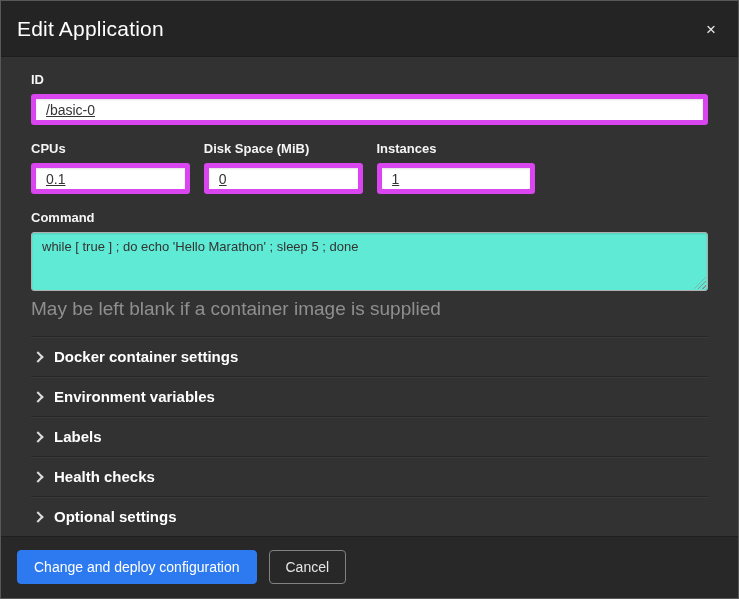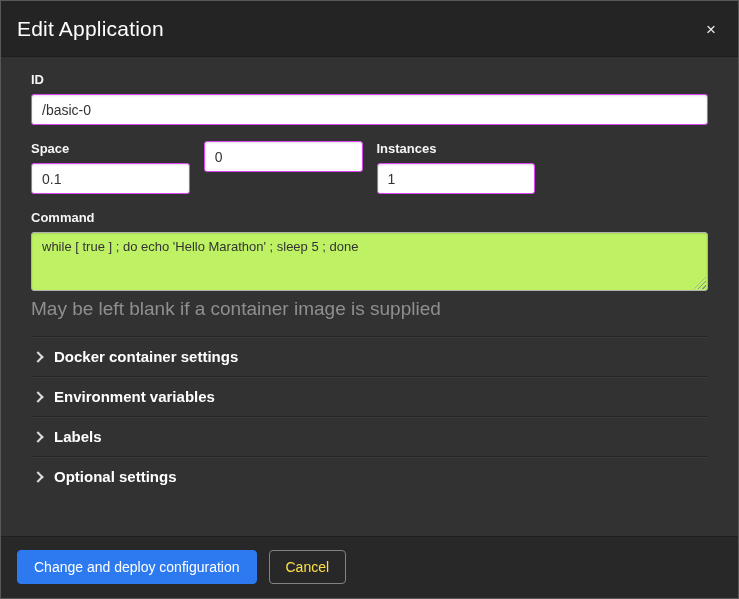--- a/index.html
+++ b/index.html
@@ -36,32 +36,33 @@
   
   .modal-body { flex: 1; padding: 15px 30px 0; overflow: hidden; }
   .row { margin-bottom: 16px; }
   .field-label {
     display: block; color: #f5f5f5;
     font-size: 13px; font-weight: 700; margin-bottom: 7px;
   }
   .text-input {
     width: 100%; height: 31px;
     background: #ffffff; color: #333333;
-    border: 1px solid #d946ef; border-radius: 3px;
+    border: 5px solid #d946ef; border-radius: 3px;
     padding: 5px 10px; font-size: 14px; font-family: inherit;
     box-shadow: inset 0 1px 2px rgba(0,0,0,.12);
+    text-decoration: underline;
   }
   .grid-4 {
     display: grid; grid-template-columns: repeat(4, 1fr);
     gap: 14px; margin-bottom: 16px;
   }
   .textarea-wrap { position: relative; }
   .text-area {
     display: block; width: 100%; height: 59px; resize: none;
-    background: #bef264; color: #333333;
+    background: #5eead4; color: #333333;
     border: 1px solid #b0b0b0; border-radius: 3px;
     padding: 6px 10px; font-size: 13px; font-family: inherit;
     box-shadow: inset 0 1px 2px rgba(0,0,0,.12);
   }
   .resize-grip {
     position: absolute; right: 2px; bottom: 2px;
     width: 12px; height: 12px;
     background: repeating-linear-gradient(135deg, transparent 0 2px, #8d8d8d 2px 3px);
     clip-path: polygon(100% 0, 100% 100%, 0 100%);
     cursor: nwse-resize;
@@ -88,45 +89,46 @@
     border-top: 1px solid #1f1f1f;
     padding: 13px 22px 14px 16px;
     display: flex; gap: 12px; align-items: flex-start;
     flex: none;
   }
   .btn {
     font-family: inherit; font-size: 14px; line-height: 18px;
     border-radius: 4px; padding: 7px 16px; cursor: pointer;
   }
   .btn-primary { background: #2d7af0; border: 1px solid #2d7af0; color: #ffffff; }
-  .btn-cancel  { background: transparent; border: 1px solid #828282; color: #fde047; }
+  .btn-cancel  { background: transparent; border: 1px solid #828282; color: #e5e5e5; }
 </style>
 </head>
 <body>
 
 <div class="modal">
 
   <div class="modal-header">
     <h1 class="modal-title">Edit Application</h1>
     <button class="close-btn">×</button>
   </div>
 
   <div class="modal-body">
 
     <div class="row">
       <label class="field-label">ID</label>
       <input class="text-input" value="/basic-0" style="">
     </div>
 
     <div class="grid-4">
       <div>
-        <label class="field-label">Space</label>
+        <label class="field-label">CPUs</label>
         <input class="text-input" value="0.1" style="">
       </div>
       <div>
+        <label class="field-label">Disk Space (MiB)</label>
         <input class="text-input" value="0" style="">
       </div>
       <div>
         <label class="field-label">Instances</label>
         <input class="text-input" value="1" style="">
       </div>
     </div>
 
     <div class="row">
       <label class="field-label">Command</label>
@@ -145,20 +147,24 @@
       <div class="section-row">
         <span class="chevron"></span>
         <span>Environment variables</span>
       </div>
       <div class="section-row">
         <span class="chevron"></span>
         <span>Labels</span>
       </div>
       <div class="section-row">
         <span class="chevron"></span>
+        <span>Health checks</span>
+      </div>
+      <div class="section-row">
+        <span class="chevron"></span>
         <span>Optional settings</span>
       </div>
     </div>
 
   </div>
 
   <div class="modal-footer">
     <button class="btn btn-primary">Change and deploy configuration</button>
     <button class="btn btn-cancel">Cancel</button>
   </div>

